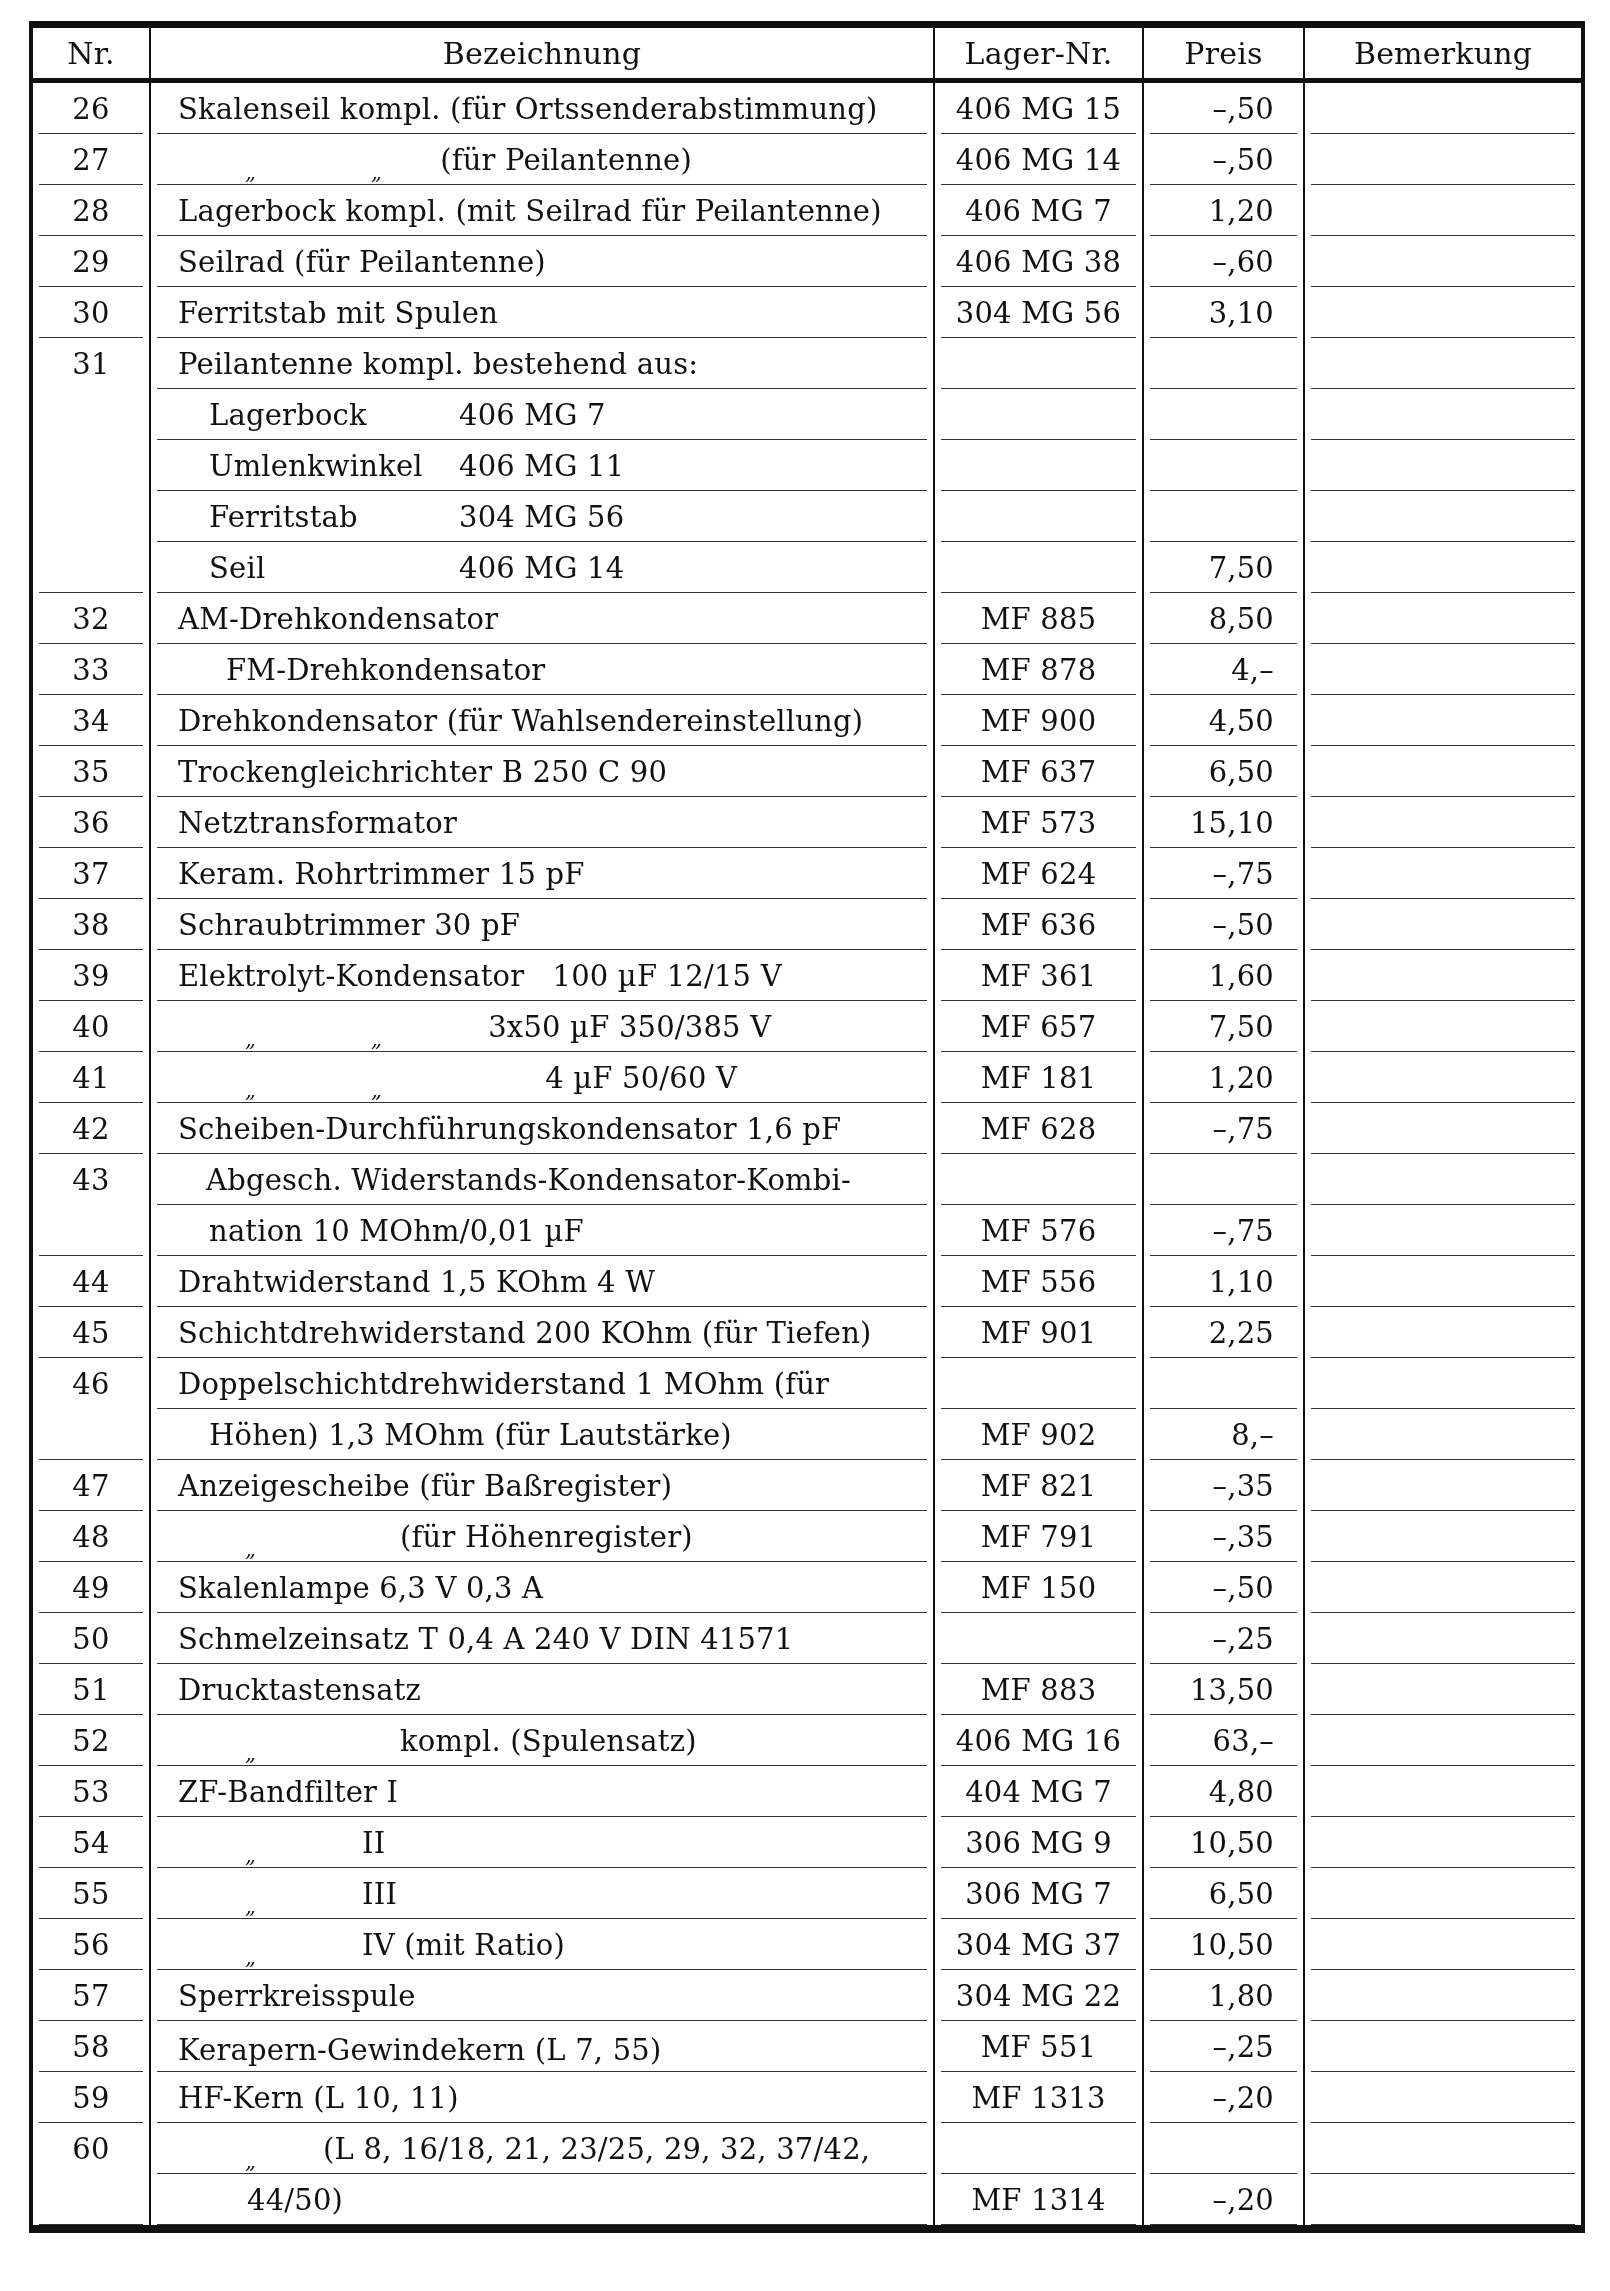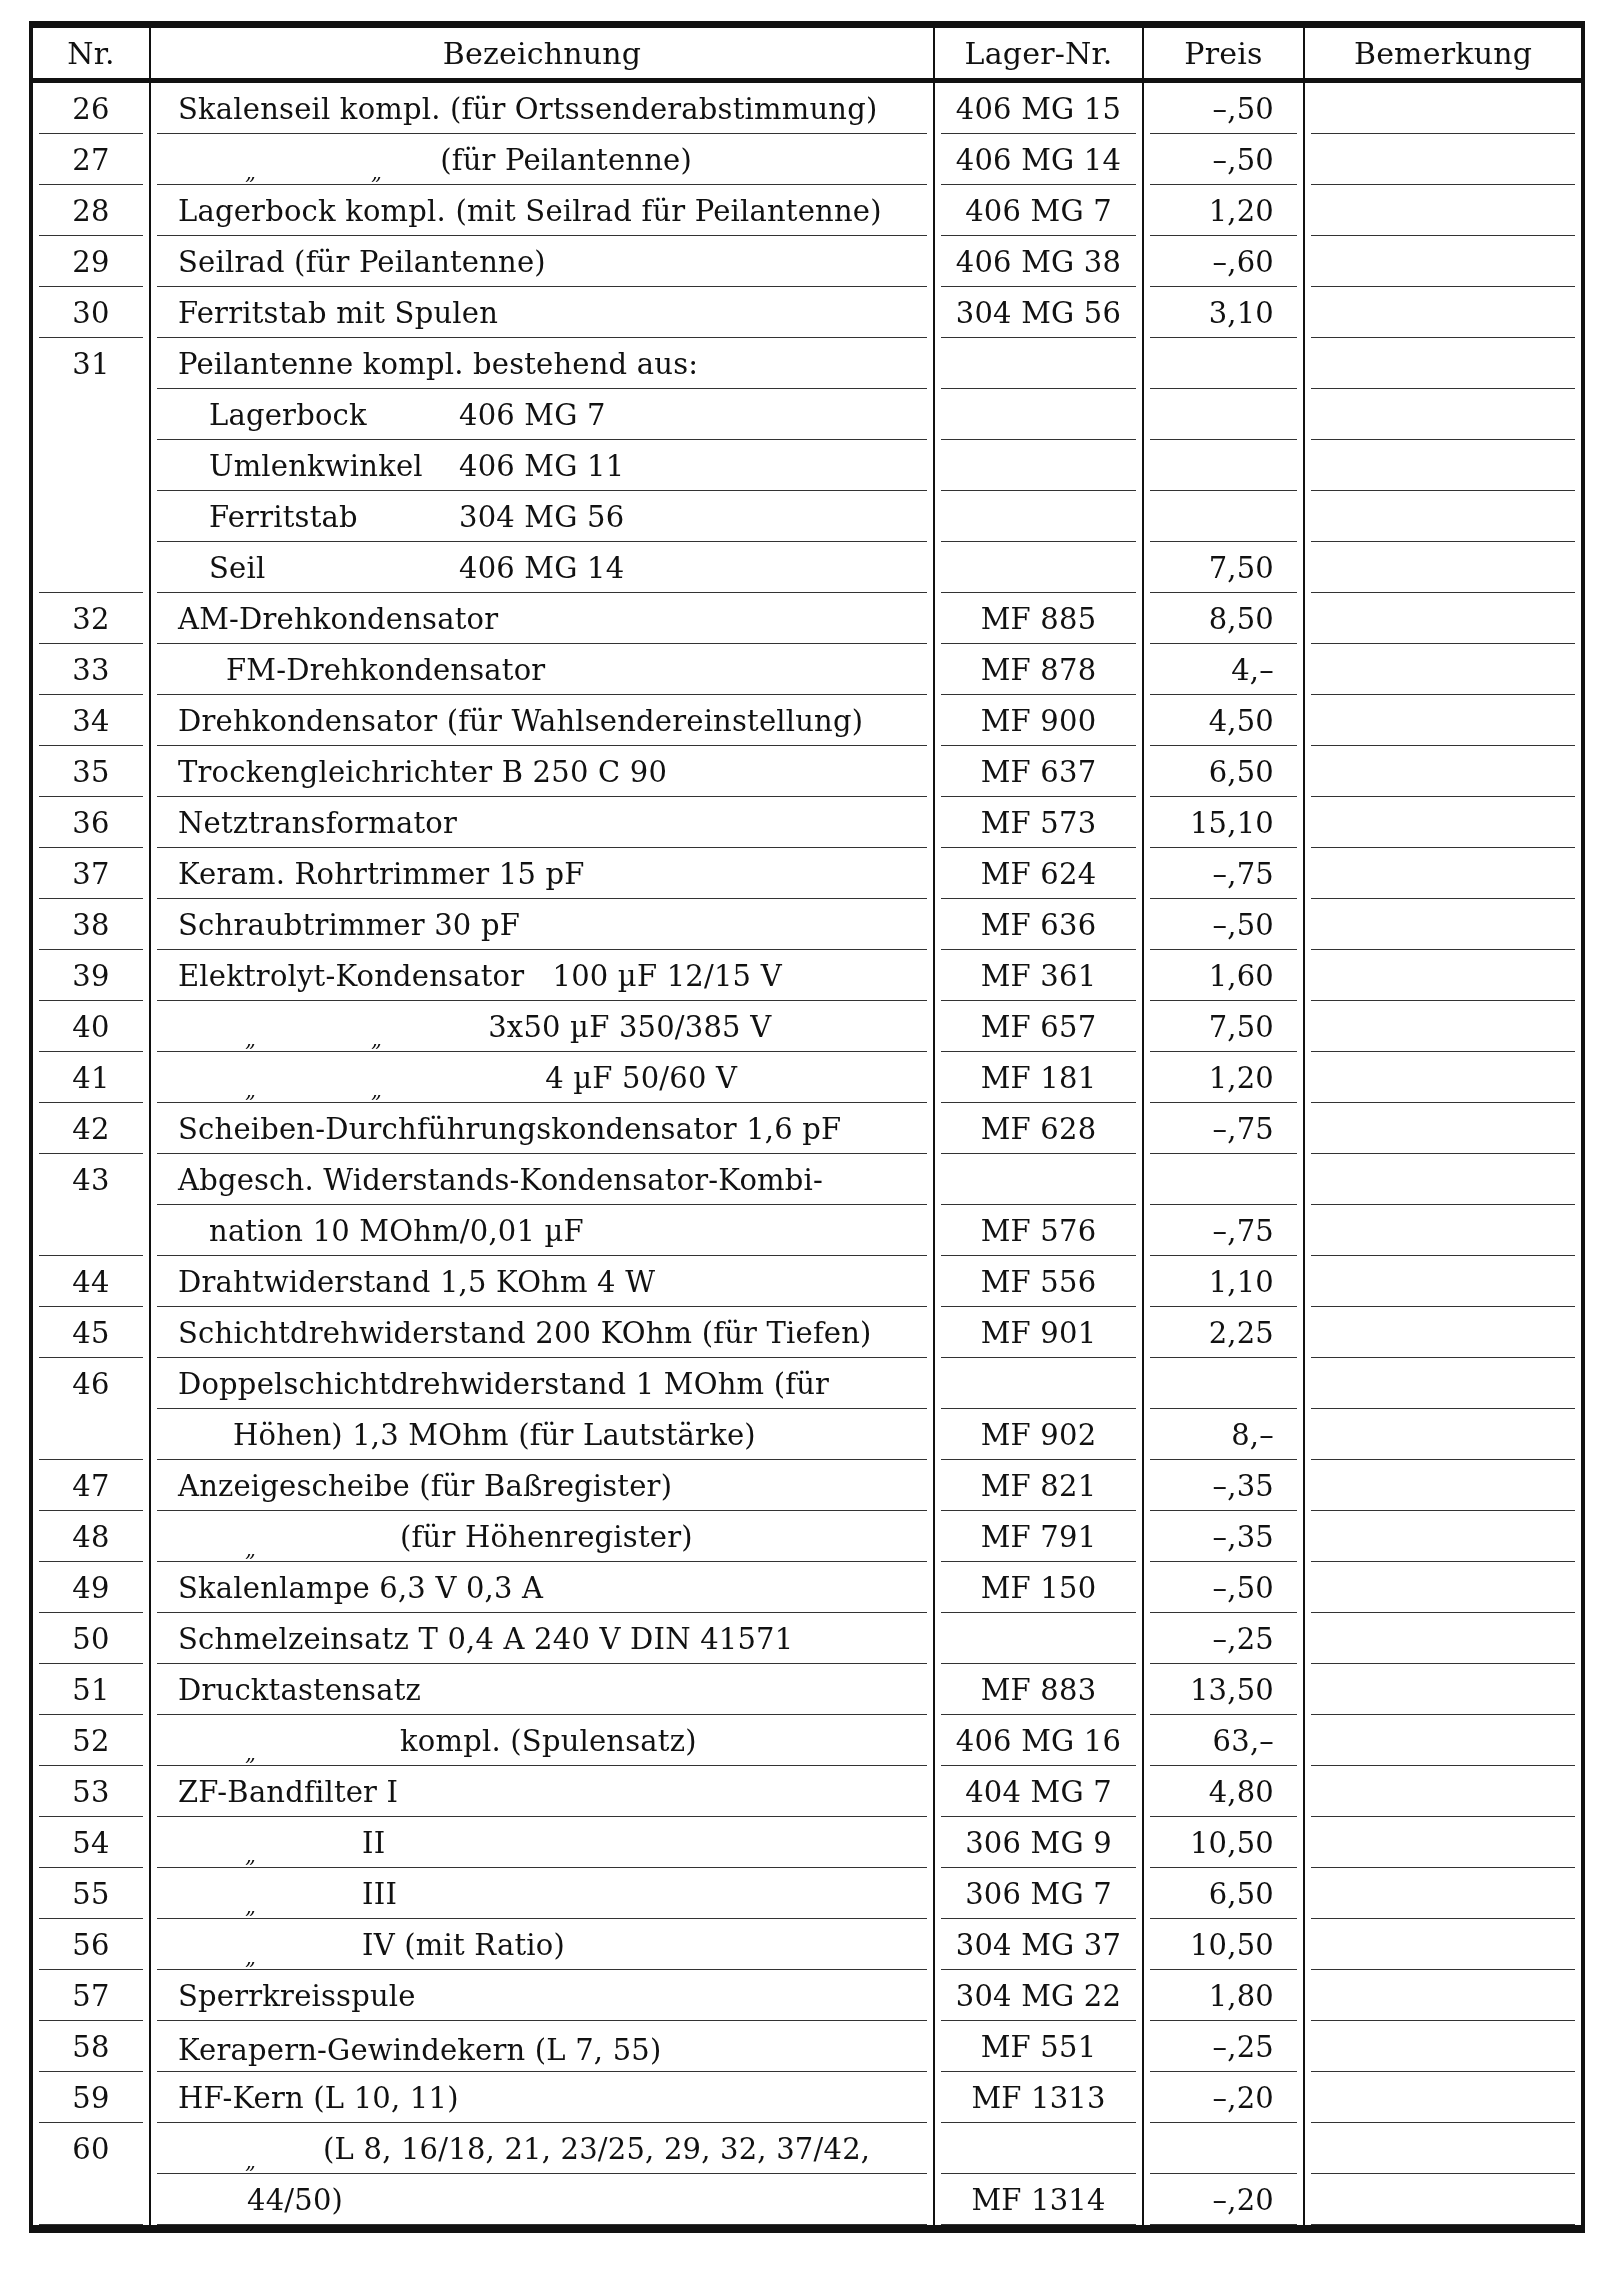--- a/index.html
+++ b/index.html
@@ -241,21 +241,21 @@
           <div class="cell c-desc">
             <span style="white-space: pre;">Scheiben-Durchführungskondensator 1,6 pF</span>
           </div>
           <div class="cell c-lager">MF 628</div>
           <div class="cell c-preis">–,75</div>
           <div class="cell c-bem"></div>
         </div>
         <div class="row nolast">
           <div class="cell c-nr">43</div>
           <div class="cell c-desc">
-            <span style="white-space: pre;">Abgesch. Widerstands-Kondensator-Kombi-</span>
+            <span style="white-space: pre; margin-left: 28px;">Abgesch. Widerstands-Kondensator-Kombi-</span>
           </div>
           <div class="cell c-lager"></div>
           <div class="cell c-preis"></div>
           <div class="cell c-bem"></div>
         </div>
         <div class="row">
           <div class="cell c-nr"></div>
           <div class="cell c-desc indent">
             <span style="white-space: pre;">nation 10 MOhm/0,01 µF</span>
           </div>
@@ -286,21 +286,21 @@
           <div class="cell c-desc">
             <span style="white-space: pre;">Doppelschichtdrehwiderstand 1 MOhm (für</span>
           </div>
           <div class="cell c-lager"></div>
           <div class="cell c-preis"></div>
           <div class="cell c-bem"></div>
         </div>
         <div class="row">
           <div class="cell c-nr"></div>
           <div class="cell c-desc indent">
-            <span style="white-space: pre; margin-left: 24px;">Höhen) 1,3 MOhm (für Lautstärke)</span>
+            <span style="white-space: pre;">Höhen) 1,3 MOhm (für Lautstärke)</span>
           </div>
           <div class="cell c-lager">MF 902</div>
           <div class="cell c-preis">8,–</div>
           <div class="cell c-bem"></div>
         </div>
         <div class="row">
           <div class="cell c-nr">47</div>
           <div class="cell c-desc">
             <span style="white-space: pre;">Anzeigescheibe (für Baßregister)</span>
           </div>

